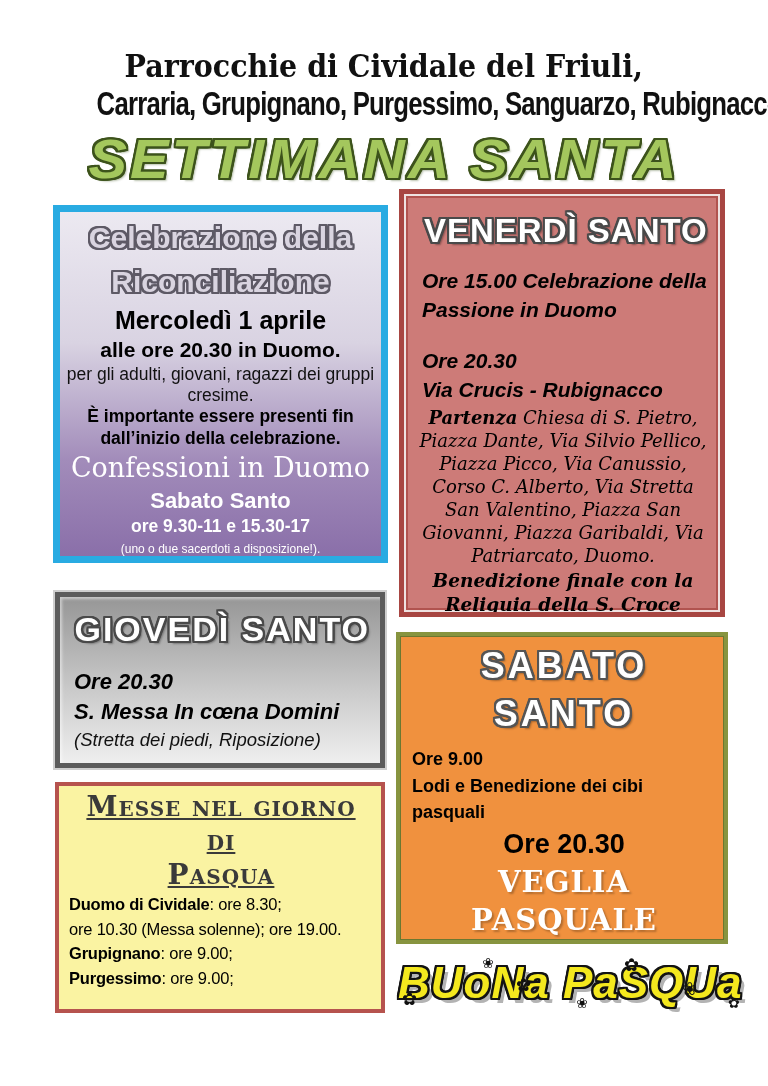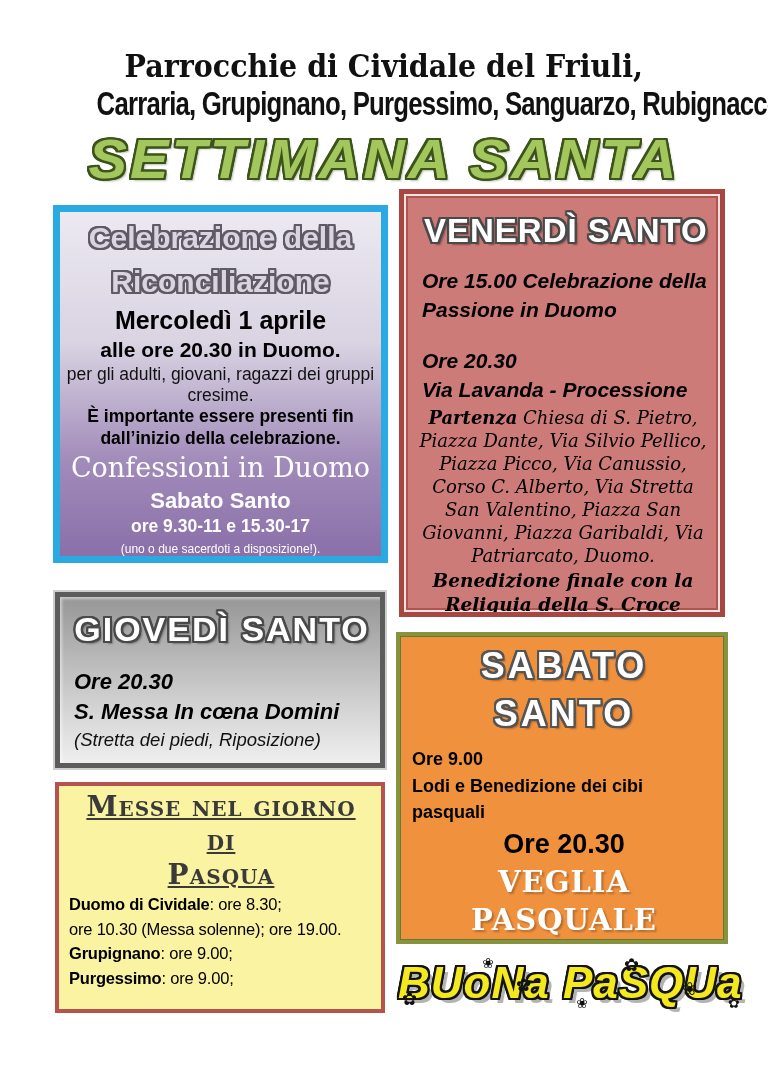--- a/index.html
+++ b/index.html
@@ -52,21 +52,21 @@
             color:#000;text-align:center;margin-top:2px;}
   .ven-bene{font-family:"DejaVu Serif","Liberation Serif",serif;font-style:italic;font-weight:bold;
             font-size:18.5px;line-height:24px;color:#000;text-align:center;margin-top:2px;}
   .sp12{height:12px;} .sp24{height:22px;}
 
   
   .box-gio{left:55px;top:592px;width:330px;height:176px;border:5px solid #5c5c5c;
            box-shadow:0 0 0 2px #cfcfcf, inset 2px 2px 3px rgba(255,255,255,.5);
            background:linear-gradient(180deg,#969696 0%,#c9c9c9 55%,#efefef 100%);
            padding:10px 10px 0 14px;}
-  .gio-title{text-align:center;font-weight:bold;font-size:34px;line-height:44px;letter-spacing:2px;color:#fff;
+  .gio-title{text-align:right;font-weight:bold;font-size:34px;line-height:44px;letter-spacing:2px;color:#fff;
              --oc:#4a4a4a;--ds:3px 3px 2px rgba(0,0,0,.3);}
   .gio-ore{font-weight:bold;font-style:italic;font-size:22px;line-height:30px;color:#000;margin-top:16px;}
   .gio-messa{font-weight:bold;font-style:italic;font-size:22px;line-height:30px;color:#000;}
   .gio-nota{font-style:italic;font-size:18.5px;line-height:25px;color:#111;}
 
   
   .box-sab{left:396px;top:632px;width:332px;height:312px;border:4px solid #87943f;background:#f0913e;
            box-shadow:inset 0 0 0 1px #6b7830;padding:6px 8px 0 12px;}
   .sab-title{text-align:center;font-weight:bold;font-size:36px;line-height:48px;letter-spacing:3px;color:#fff;
              --oc:#555;--ds:3px 3px 2px rgba(0,0,0,.3);}
@@ -131,21 +131,21 @@
     <div class="ric-nota">(uno o due sacerdoti a disposizione!).</div>
   </section>
 
   <section class="box box-ven">
     <div class="ven-title outl">VENERDÌ SANTO</div>
     <div class="sp12"></div>
     <div class="ven-line">Ore 15.00 Celebrazione della</div>
     <div class="ven-line">Passione in Duomo</div>
     <div class="sp24"></div>
     <div class="ven-line">Ore 20.30</div>
-    <div class="ven-line">Via Lavanda - Processione</div>
+    <div class="ven-line">Via Crucis - Rubignacco</div>
     <p class="ven-part" style="margin:2px 0 0 0;">
       <b>Partenza</b>
       <span>Chiesa di S. Pietro, Piazza Dante, Via Silvio Pellico, Piazza Picco, Via Canussio, Corso C. Alberto, Via Stretta San Valentino, Piazza San Giovanni, Piazza Garibaldi, Via Patriarcato, Duomo.</span>
     </p>
     <div class="ven-bene">Benedizione finale con la Reliquia della S. Croce delle Benedettine.</div>
   </section>
 
   <section class="box box-gio">
     <div class="gio-title outl">GIOVEDÌ SANTO</div>
     <div class="gio-ore">Ore 20.30</div>

